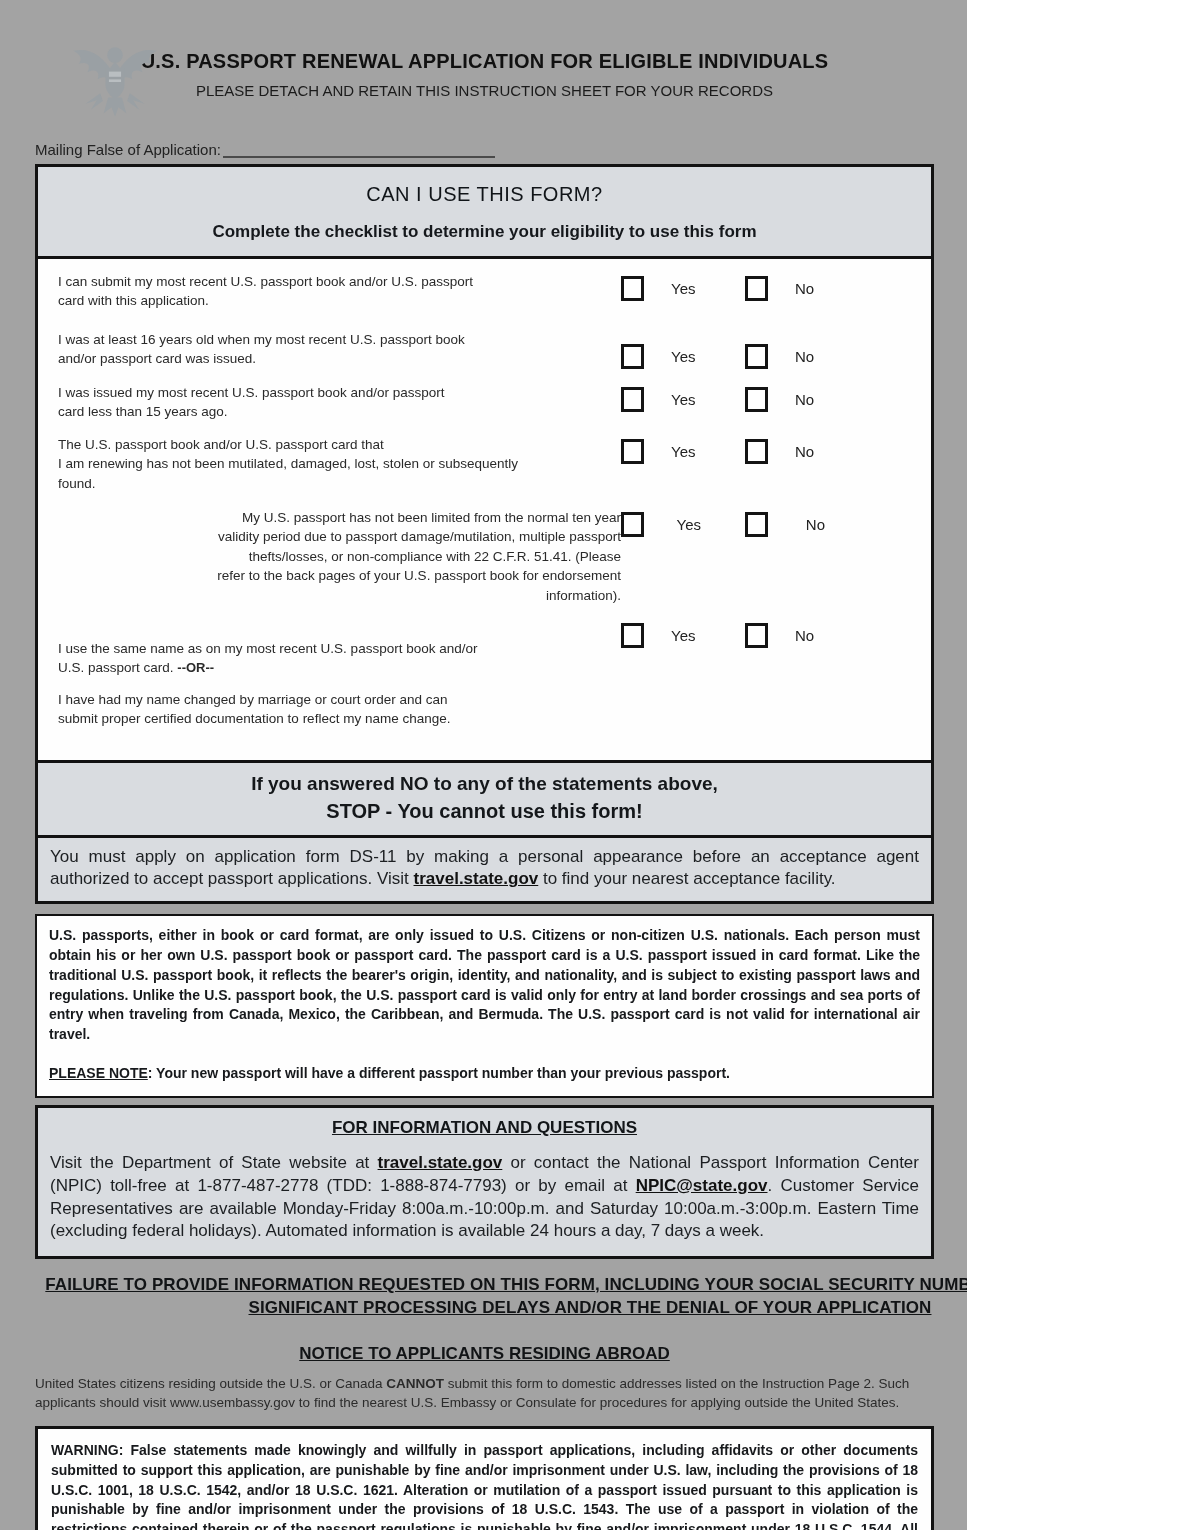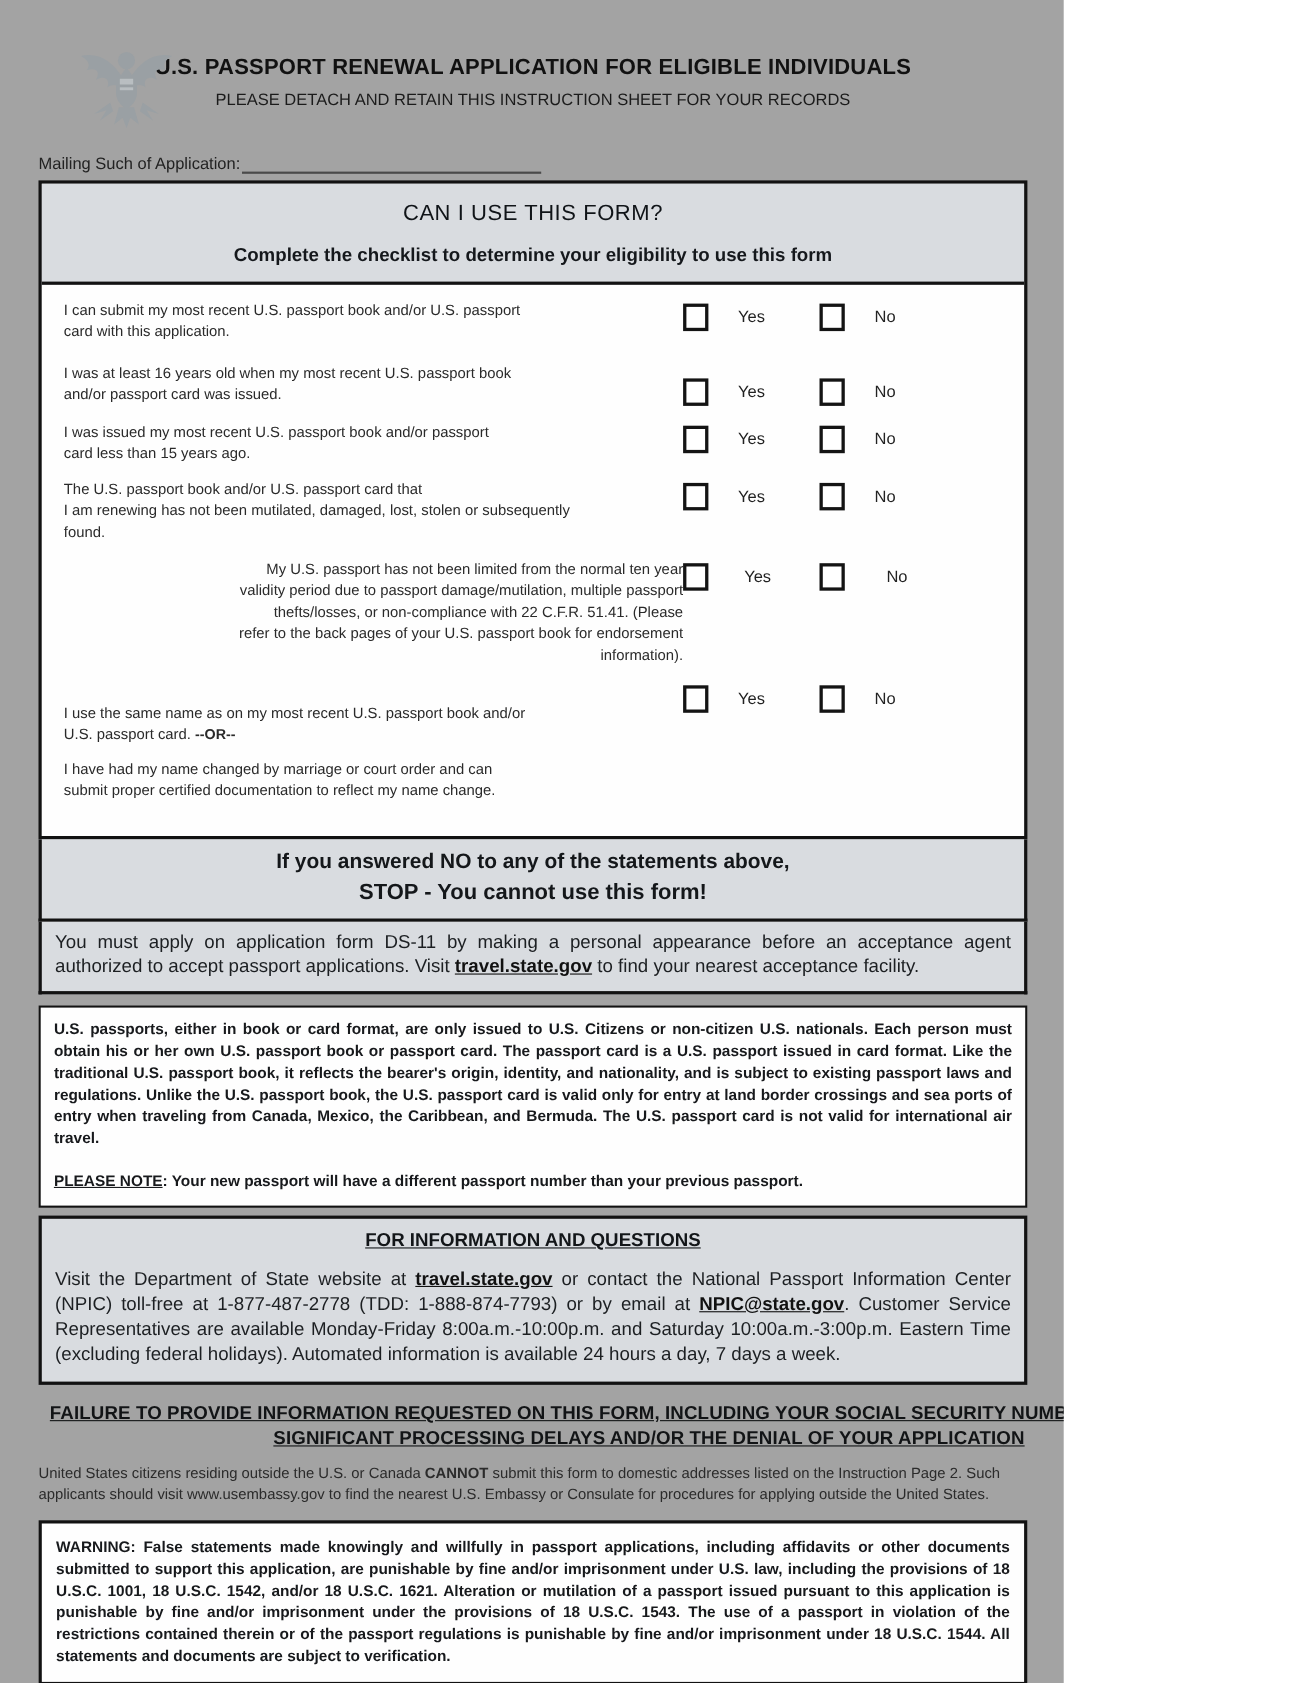--- a/index.html
+++ b/index.html
@@ -154,21 +154,21 @@
         <rect x="53" y="47" width="14" height="3"></rect>
       </g>
     </svg>
     <div class="titles">
       <div class="title-1">U.S. PASSPORT RENEWAL APPLICATION FOR ELIGIBLE INDIVIDUALS</div>
       <div class="title-2">PLEASE DETACH AND RETAIN THIS INSTRUCTION SHEET FOR YOUR RECORDS</div>
     </div>
   </div>
 
   <div class="mailing-row">
-    <span>Mailing Such of Application:</span>
+    <span>Mailing False of Application:</span>
     <span class="mailing-line"></span>
   </div>
 
   <div class="elig-box">
     <div class="elig-head">
       <div class="elig-title">CAN I USE THIS FORM?</div>
       <div class="elig-sub">Complete the checklist to determine your eligibility to use this form</div>
     </div>
 
     <div class="elig-list">
@@ -267,20 +267,21 @@
 
   <div class="info-box">
     <div class="info-heading">FOR INFORMATION AND QUESTIONS</div>
     <div class="info-para">
       <span>Visit the Department of State website at </span><span class="inline-link">travel.state.gov</span><span> or contact the National Passport Information Center (NPIC) toll-free at 1-877-487-2778 (TDD: 1-888-874-7793) or by email at </span><span class="inline-link">NPIC@state.gov</span><span>.  Customer Service Representatives are available Monday-Friday 8:00a.m.-10:00p.m. and Saturday 10:00a.m.-3:00p.m. Eastern Time (excluding federal holidays). Automated information is available 24 hours a day, 7 days a week.</span>
     </div>
   </div>
 
   <div class="failure">FAILURE TO PROVIDE INFORMATION REQUESTED ON THIS FORM, INCLUDING YOUR SOCIAL SECURITY NUMBER, MAY RESULT IN SIGNIFICANT PROCESSING DELAYS AND/OR THE DENIAL OF YOUR APPLICATION</div>
 
+  <div class="abroad-heading">NOTICE TO APPLICANTS RESIDING ABROAD</div>
   <div class="abroad-para">
     <span>United States citizens residing outside the U.S. or Canada </span><span class="abroad-bold">CANNOT</span><span> submit this form to domestic addresses listed on the Instruction Page 2.  Such applicants should visit www.usembassy.gov to find the nearest U.S. Embassy or Consulate for procedures for applying outside the United States.</span>
   </div>
 
   <div class="warning-box">
     <span>WARNING:</span><span>  False statements made knowingly and willfully in passport applications, including affidavits or other documents submitted to support this application, are punishable by fine and/or imprisonment under U.S. law, including the provisions of 18 U.S.C. 1001, 18 U.S.C. 1542, and/or 18 U.S.C. 1621.  Alteration or mutilation of a passport issued pursuant to this application is punishable by fine and/or imprisonment under the provisions of 18 U.S.C. 1543.  The use of a passport in violation of the restrictions contained therein or of the passport regulations is punishable by fine and/or imprisonment under 18 U.S.C. 1544.  All statements and documents are subject to verification.</span>
   </div>
 
   <div class="see-page">See page 2 of the instructions for detailed information on the completion and submission of this form.</div>
 

